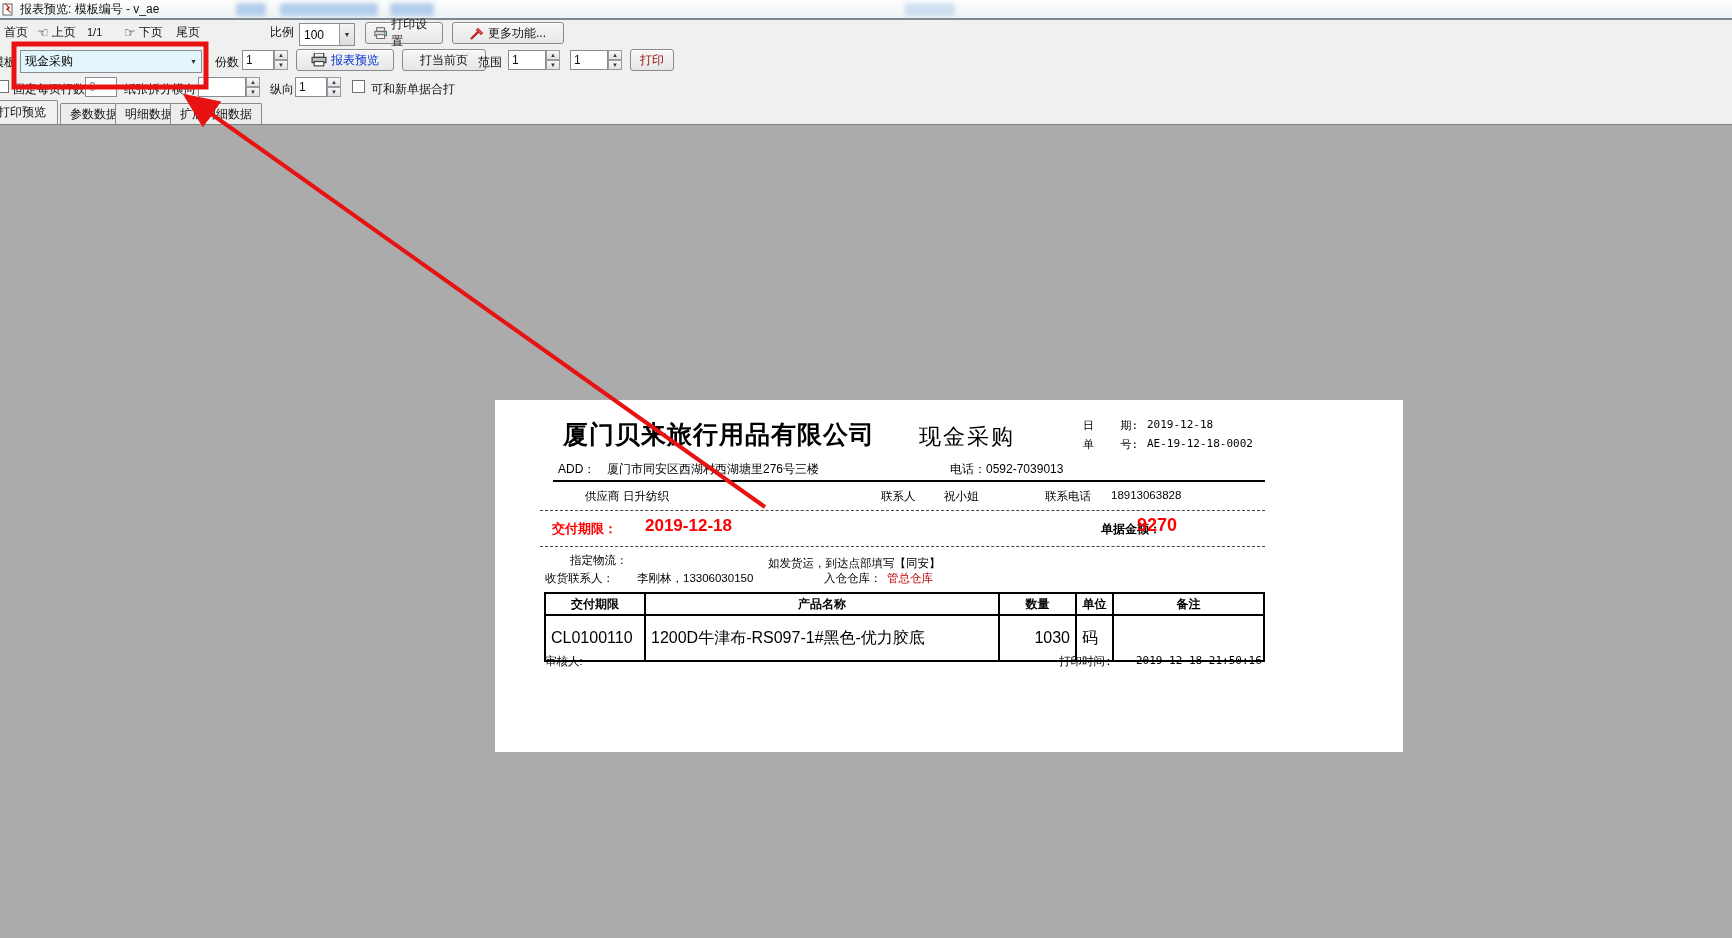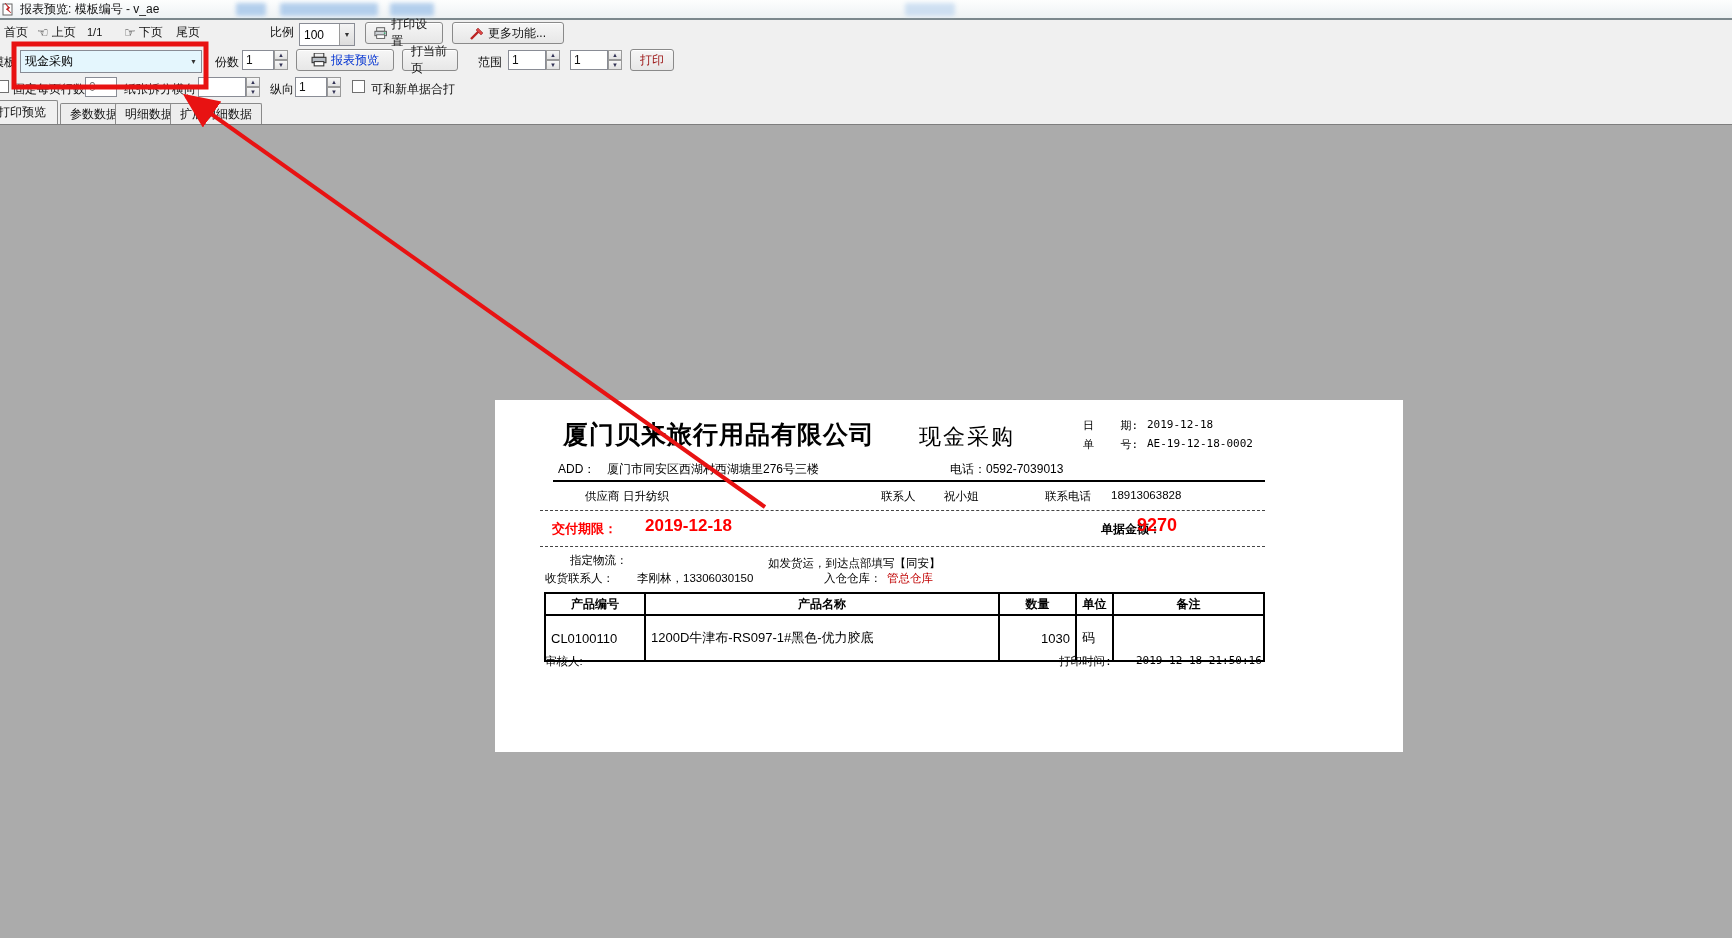--- a/index.html
+++ b/index.html
@@ -70,21 +70,21 @@
   .s11 { font-size:11.5px; }
   .rule { position:absolute; left:58px; width:712px; border-top:2.5px solid #000; }
   .dash { position:absolute; left:45px; width:725px; border-top:1.5px dashed #444; }
   .red { color:#ff0000; }
   .bold { font-weight:bold; }
   .wh { color:#c00000; font-weight:normal; }
   .ptable { position:absolute; left:49px; top:192px; width:719px;
     border-collapse:collapse; table-layout:fixed; }
   .ptable th { border:2px solid #000; font-size:12px; font-weight:bold; height:22px;
     padding:0 2px; }
-  .ptable td { border:2px solid #000; border-top-width:1px; font-size:13px; height:46px;
+  .ptable td { border:2px solid #000; border-top-width:1px; font-size:16px; height:46px;
     padding:0 5px; vertical-align:middle; }
   .tr-num { text-align:right; }
 
   
   .overlay { position:absolute; top:0; left:0; width:1732px; height:938px;
     pointer-events:none; z-index:50; }
 </style>
 </head>
 <body>
 
@@ -154,21 +154,21 @@
         <span>▼</span>
       </div>
     <div class="btn" style="left:296px;width:98px;">
       <svg width="16" height="14" viewBox="0 0 15 13">
           <rect x="3" y="0" width="9" height="4" fill="#eee" stroke="#333"></rect>
           <rect x="1" y="4" width="13" height="5" fill="#b9bfc6" stroke="#333"></rect>
           <rect x="3" y="8" width="9" height="4" fill="#fff" stroke="#333"></rect>
         </svg>
       <span class="blue">报表预览</span>
     </div>
-    <div class="btn" style="left:402px;width:56px;">
+    <div class="btn" style="left:402px;width:84px;">
         <span>打当前页</span>
       </div>
     <span class="titem lbl" style="left:478px;">范围</span>
     <input class="input" style="left: 508px; width: 38px;" value="1">
     <div class="spin" style="left:546px;">
         <span>▲</span>
         <span>▼</span>
       </div>
     <input class="input" style="left: 570px; width: 38px;" value="1">
     <div class="spin" style="left:608px;">
@@ -254,21 +254,21 @@
       <table class="ptable">
         <colgroup>
             <col style="width:100px">
             <col style="width:354px">
             <col style="width:77px">
             <col style="width:37px">
             <col style="width:151px">
           </colgroup>
         <tbody>
             <tr>
-          <th>产品编号</th>
+          <th>交付期限</th>
           <th>产品名称</th>
           <th>数量</th>
           <th>单位</th>
           <th>备注</th>
         </tr>
         <tr>
           <td>CL0100110</td>
           <td>1200D牛津布-RS097-1#黑色-优力胶底</td>
           <td class="tr-num">1030</td>
           <td>码</td>

